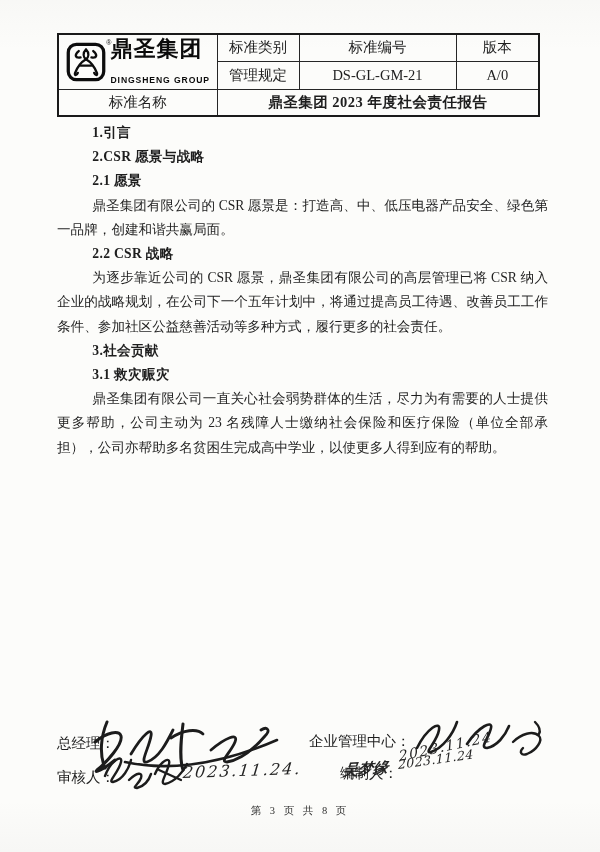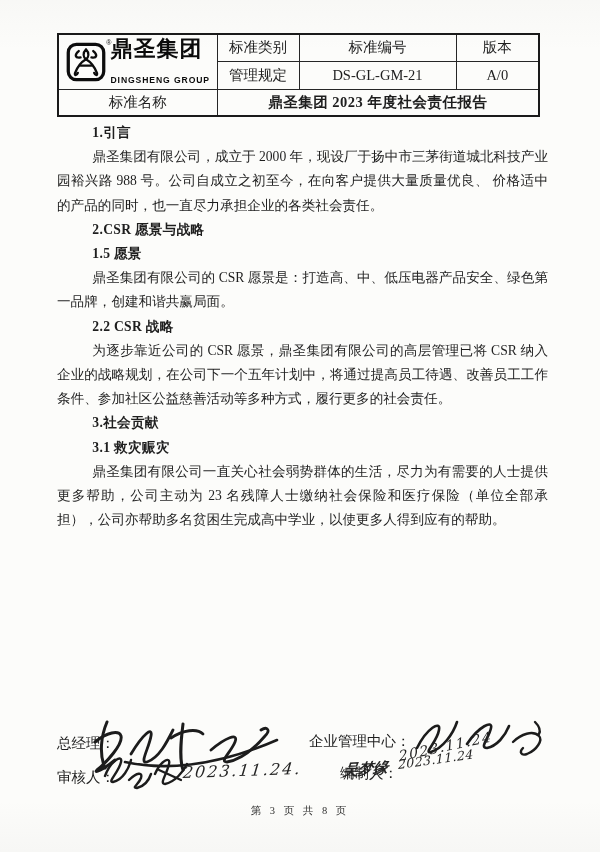--- a/index.html
+++ b/index.html
@@ -125,23 +125,22 @@
   <tr class="r3">
     <td>标准名称</td>
     <td colspan="3" class="std-name-value">鼎圣集团 2023 年度社会责任报告</td>
   </tr>
 </tbody>
   </table>
 
 <div class="doc-body">
 
 <p class="heading">1.引言</p>
-    <p class="para">鼎圣集团有限公司，成立于 2000 年，现设厂于扬中市三茅街道城北科技产业园裕兴路 988 号。公司自成立之初至今，在向客户提供大量质量优良、 价格适中的产品的同时，也一直尽力承担企业的各类社会责任。</p>
     <p class="heading">2.CSR 愿景与战略</p>
-    <p class="heading">1.5 愿景</p>
+    <p class="heading">2.1 愿景</p>
     <p class="para">鼎圣集团有限公司的 CSR 愿景是：打造高、中、低压电器产品安全、绿色第一品牌，创建和谐共赢局面。</p>
     <p class="heading">2.2 CSR 战略</p>
     <p class="para">为逐步靠近公司的 CSR 愿景，鼎圣集团有限公司的高层管理已将 CSR 纳入企业的战略规划，在公司下一个五年计划中，将通过提高员工待遇、改善员工工作条件、参加社区公益慈善活动等多种方式，履行更多的社会责任。</p>
     <p class="heading">3.社会贡献</p>
     <p class="heading">3.1 救灾赈灾</p>
     <p class="para">鼎圣集团有限公司一直关心社会弱势群体的生活，尽力为有需要的人士提供更多帮助，公司主动为 23 名残障人士缴纳社会保险和医疗保险（单位全部承担），公司亦帮助多名贫困生完成高中学业，以使更多人得到应有的帮助。</p>
   </div>
 
 <div class="sig-area">
   <span class="sig-label" style="left:0; top:18px;">总经理：</span>

